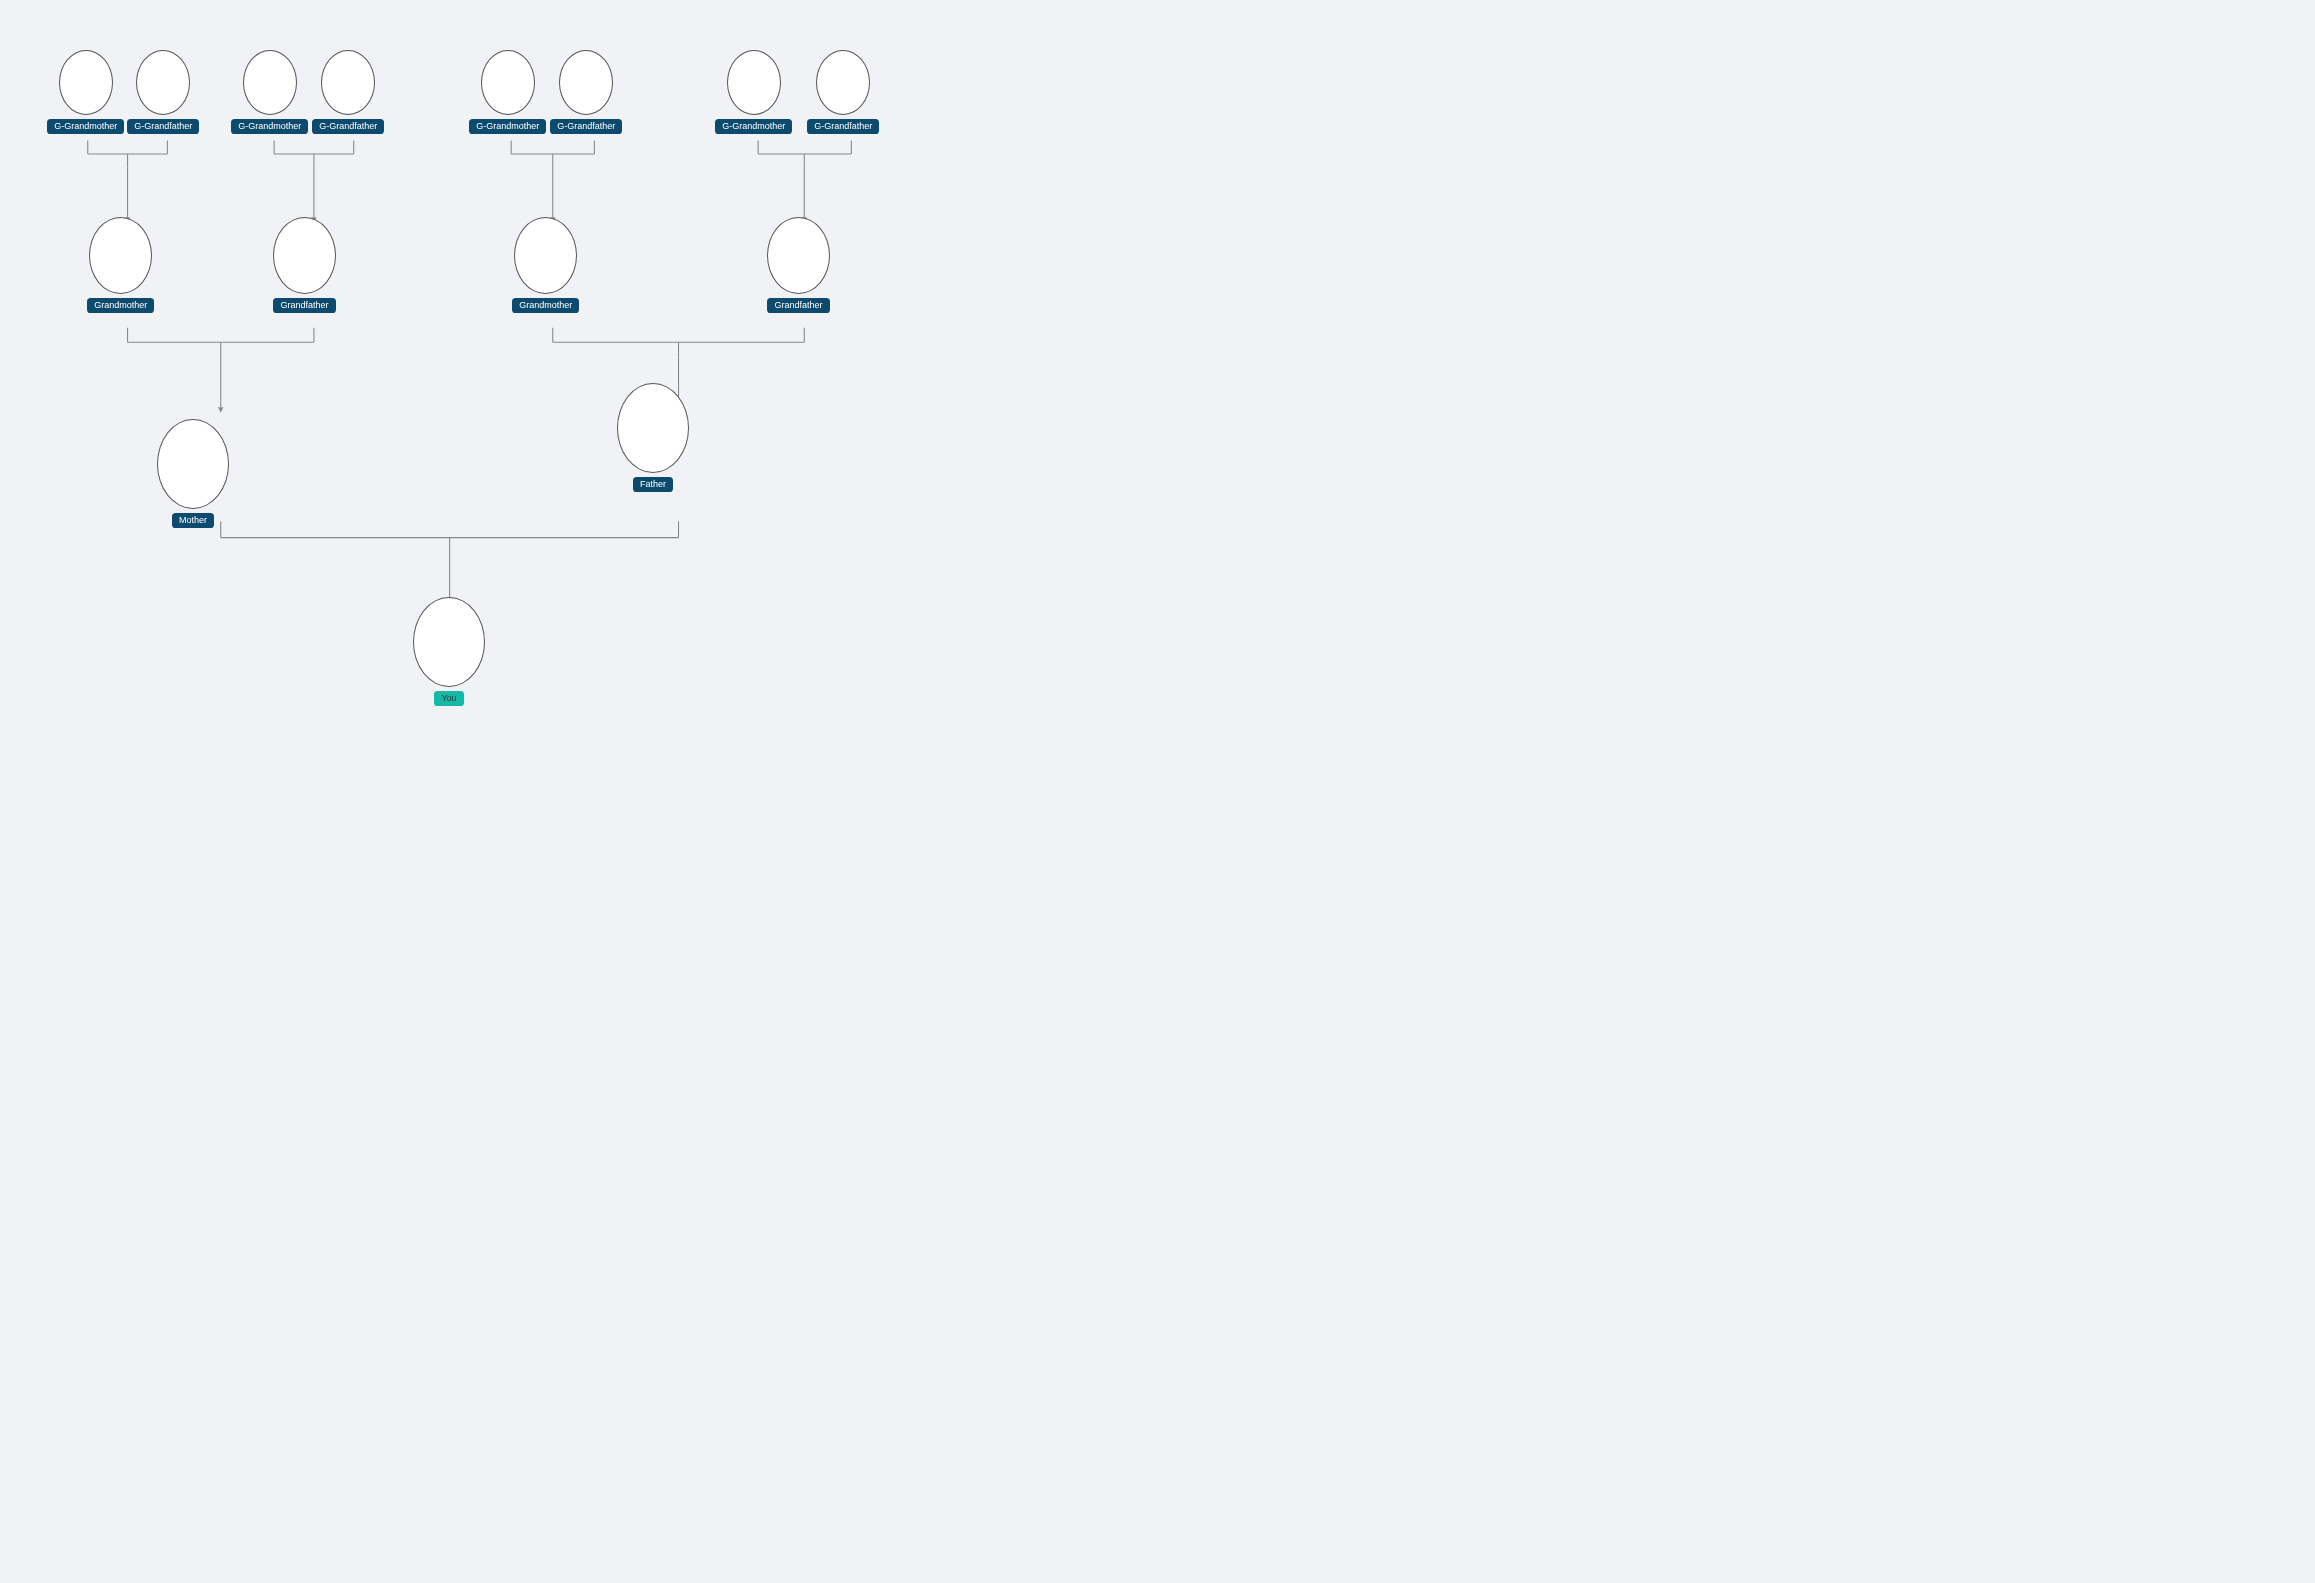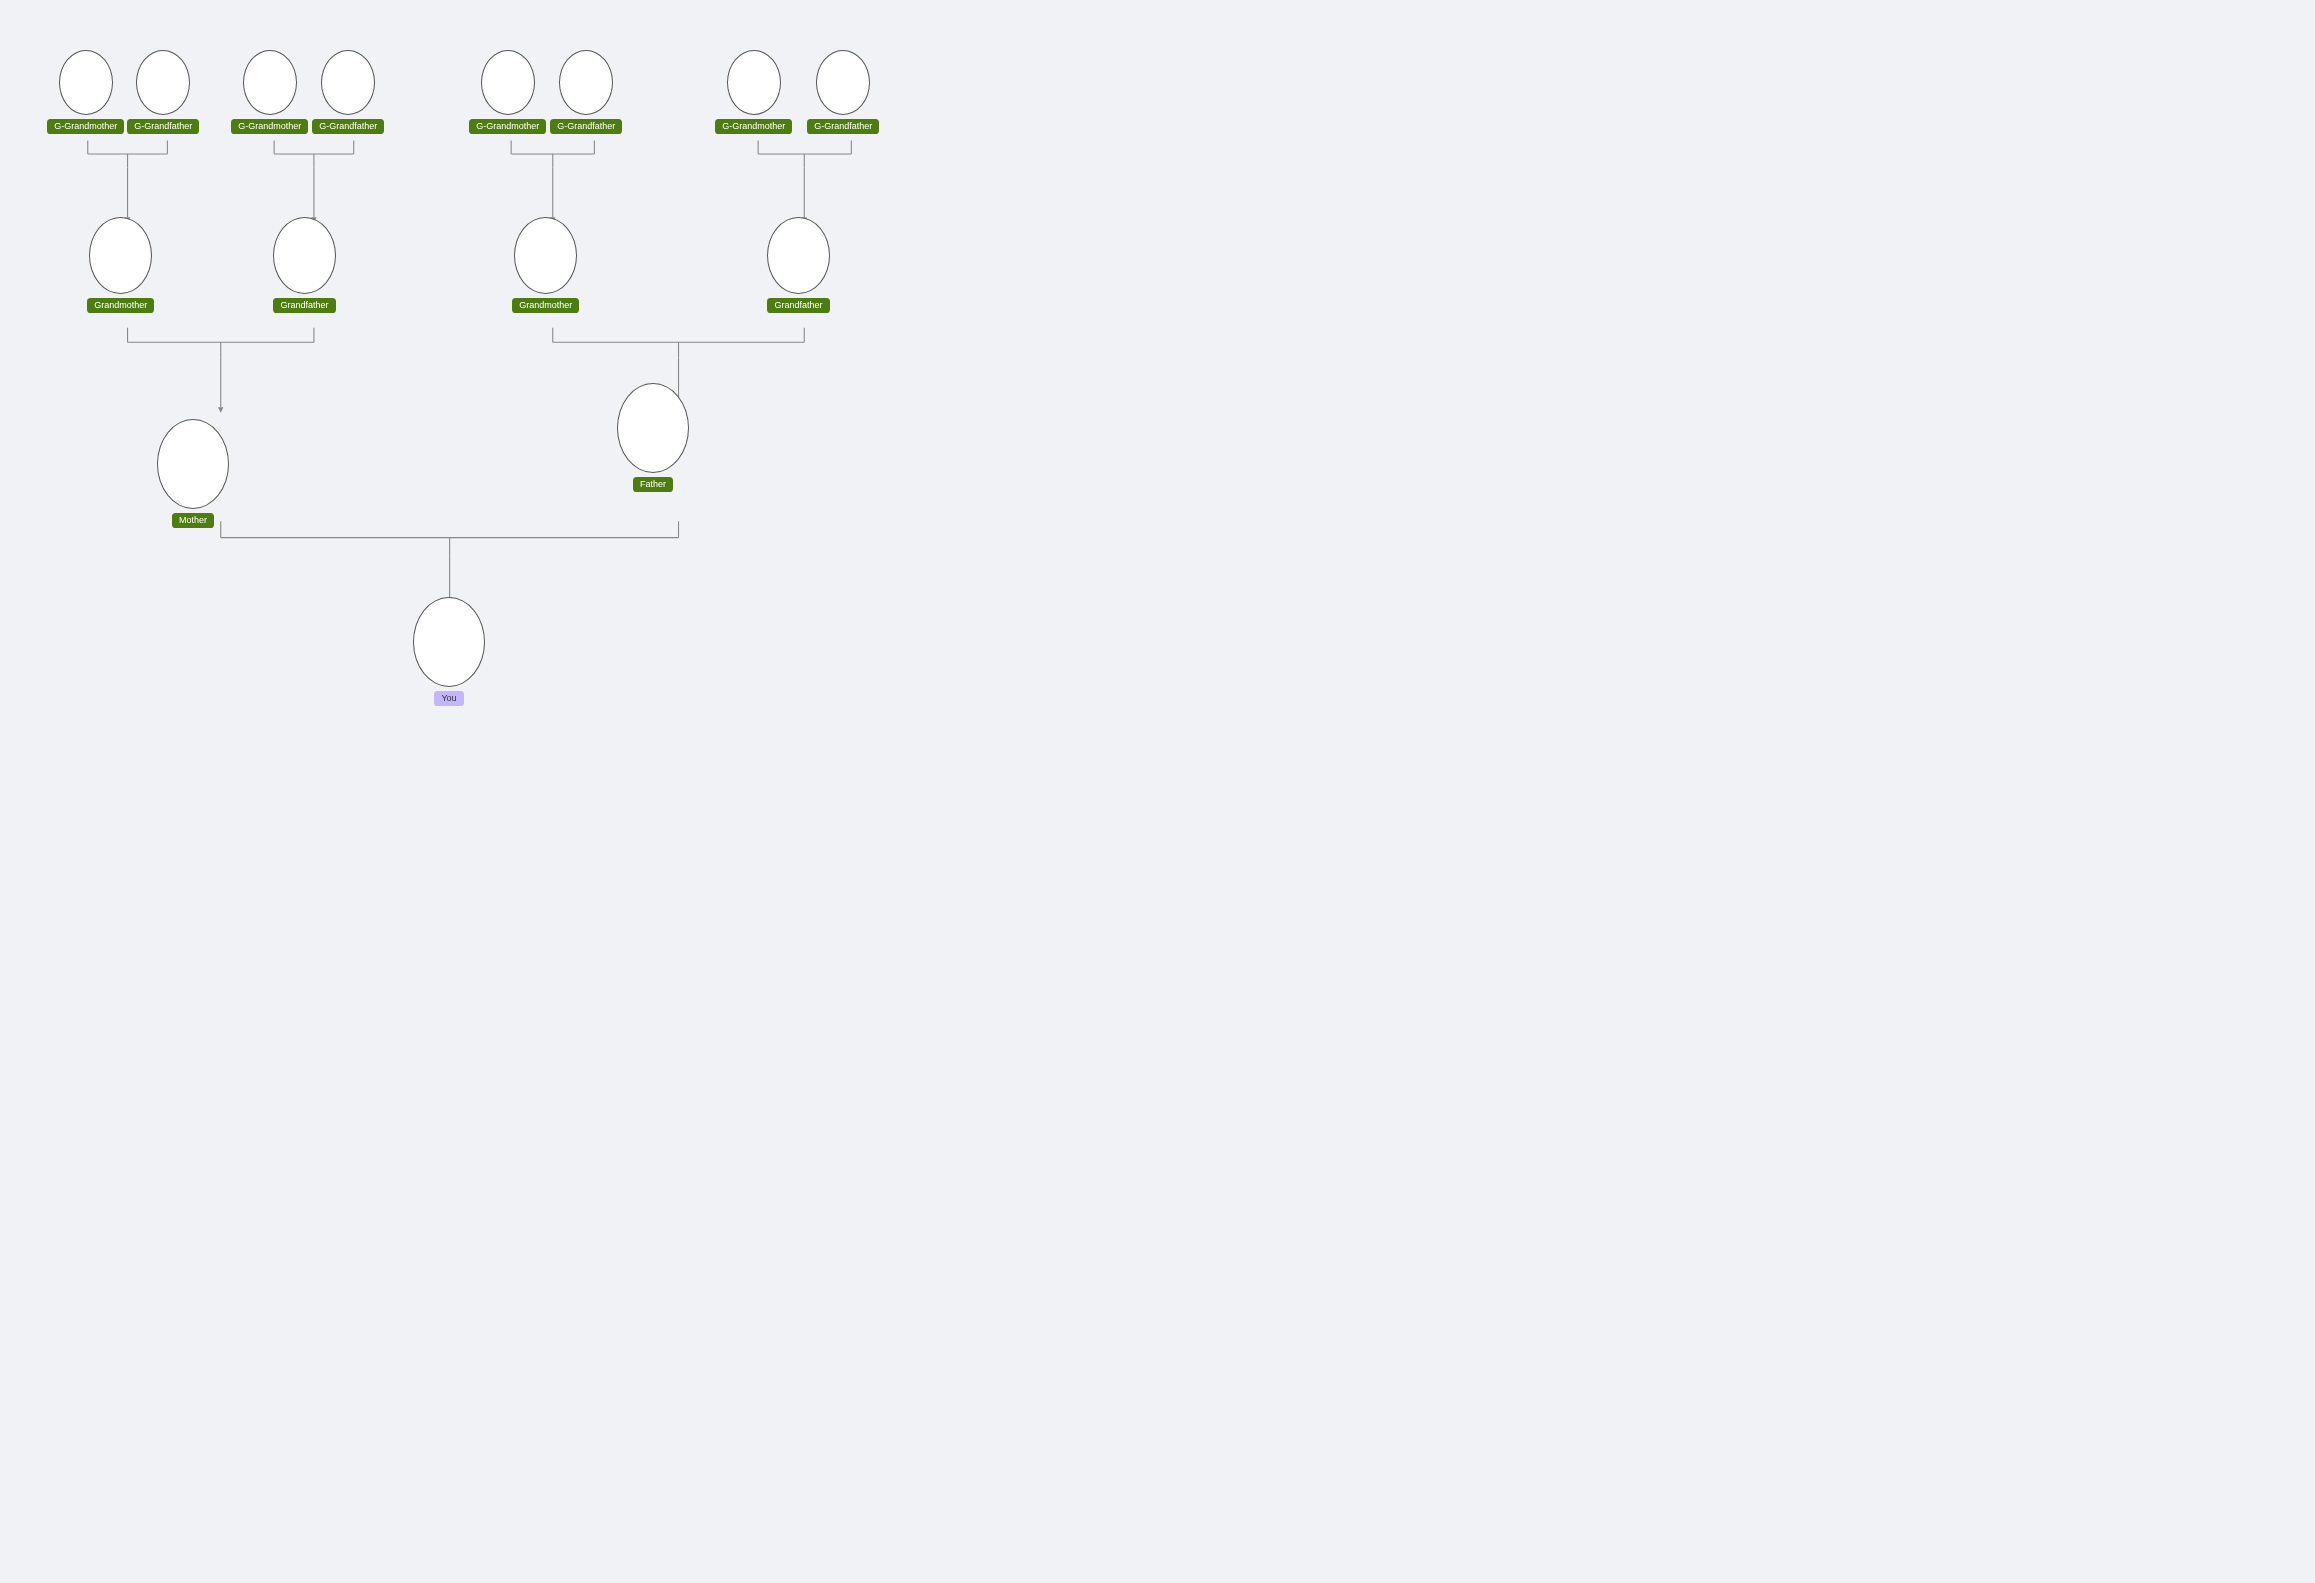--- a/index.html
+++ b/index.html
@@ -40,22 +40,22 @@
     }
     .label {
       border-radius: 3.6px;
       padding: 2.7px 7.2px;
       font-size: 9px;
       color: white;
       white-space: nowrap;
       text-align: center;
       font-weight: 500;
     }
-    .label.dark { background: #4d7c0f; }
-    .label.light { background: #c4b5fd; color: #333; }
+    .label.dark { background: #0c4a6e; }
+    .label.light { background: #14b8a6; color: #333; }
     
     .gg .avatar { width: 54px; height: 65px; }
   </style>
 </head>
 <body>
 
 <div class="tree-container">
   <svg class="lines" viewBox="0 0 1280 875" width="1158" height="792">
 
     <line x1="97" y1="155" x2="97" y2="170" stroke="#888" stroke-width="1.2"></line>

